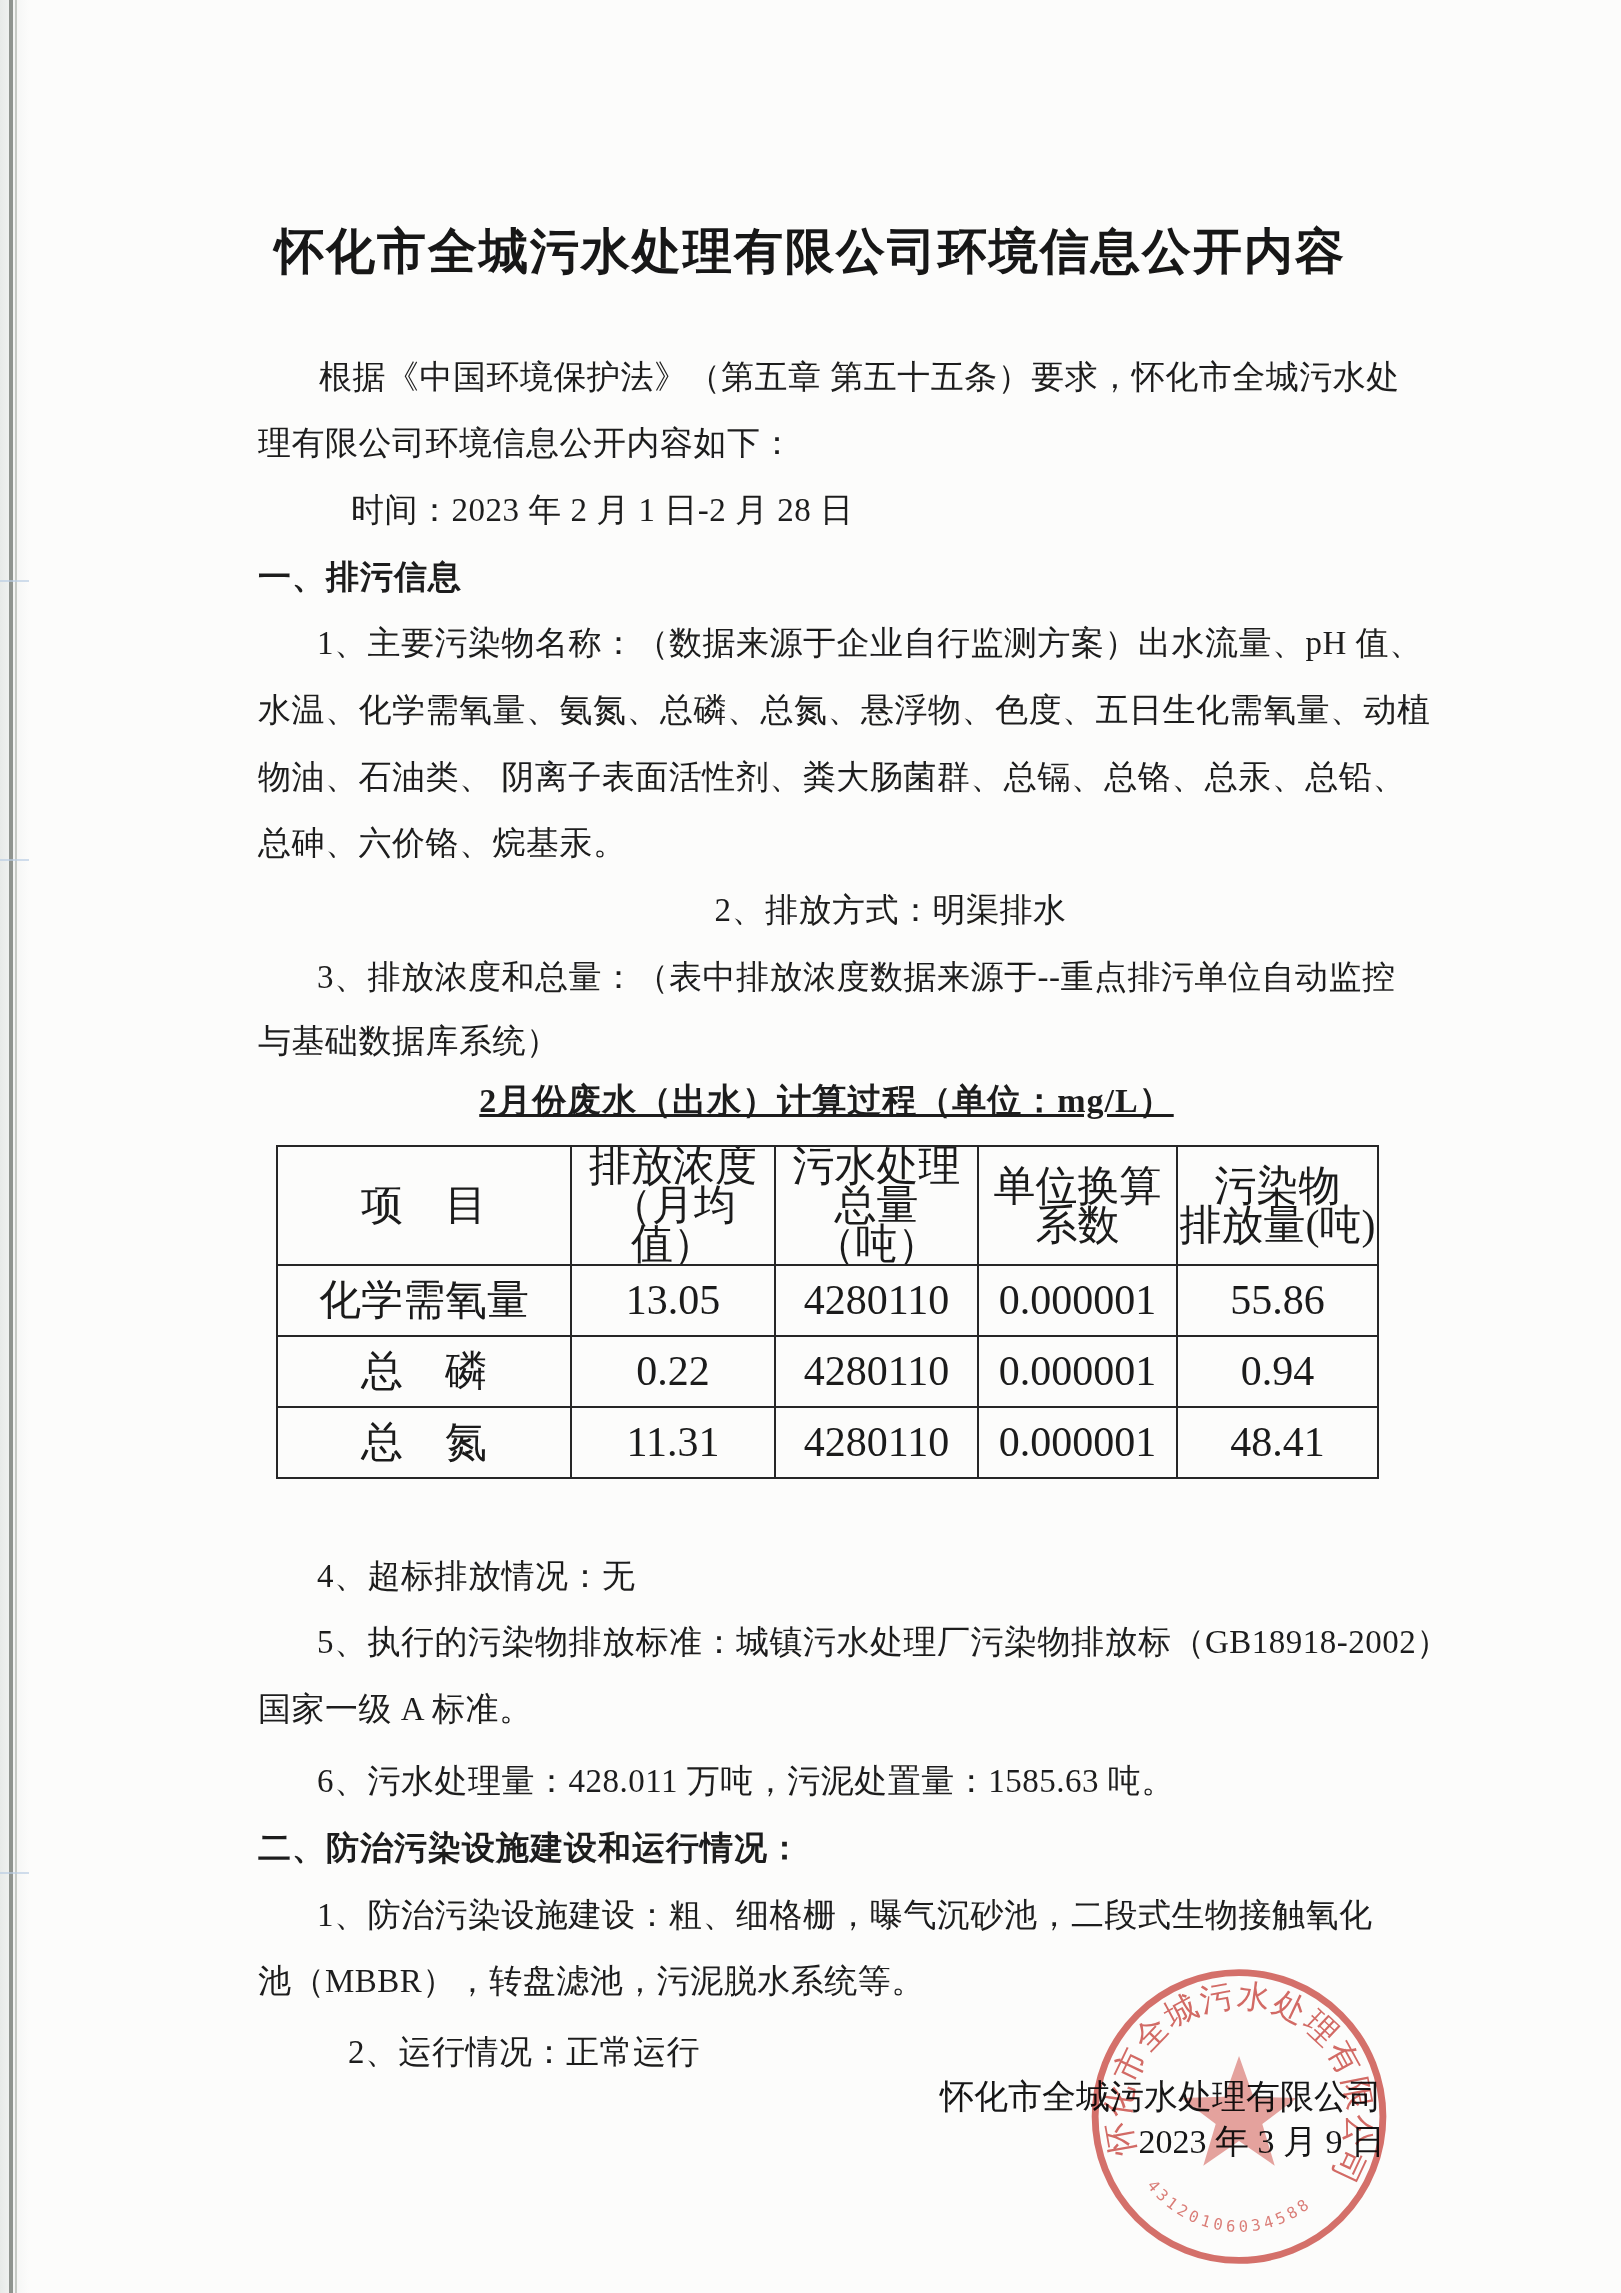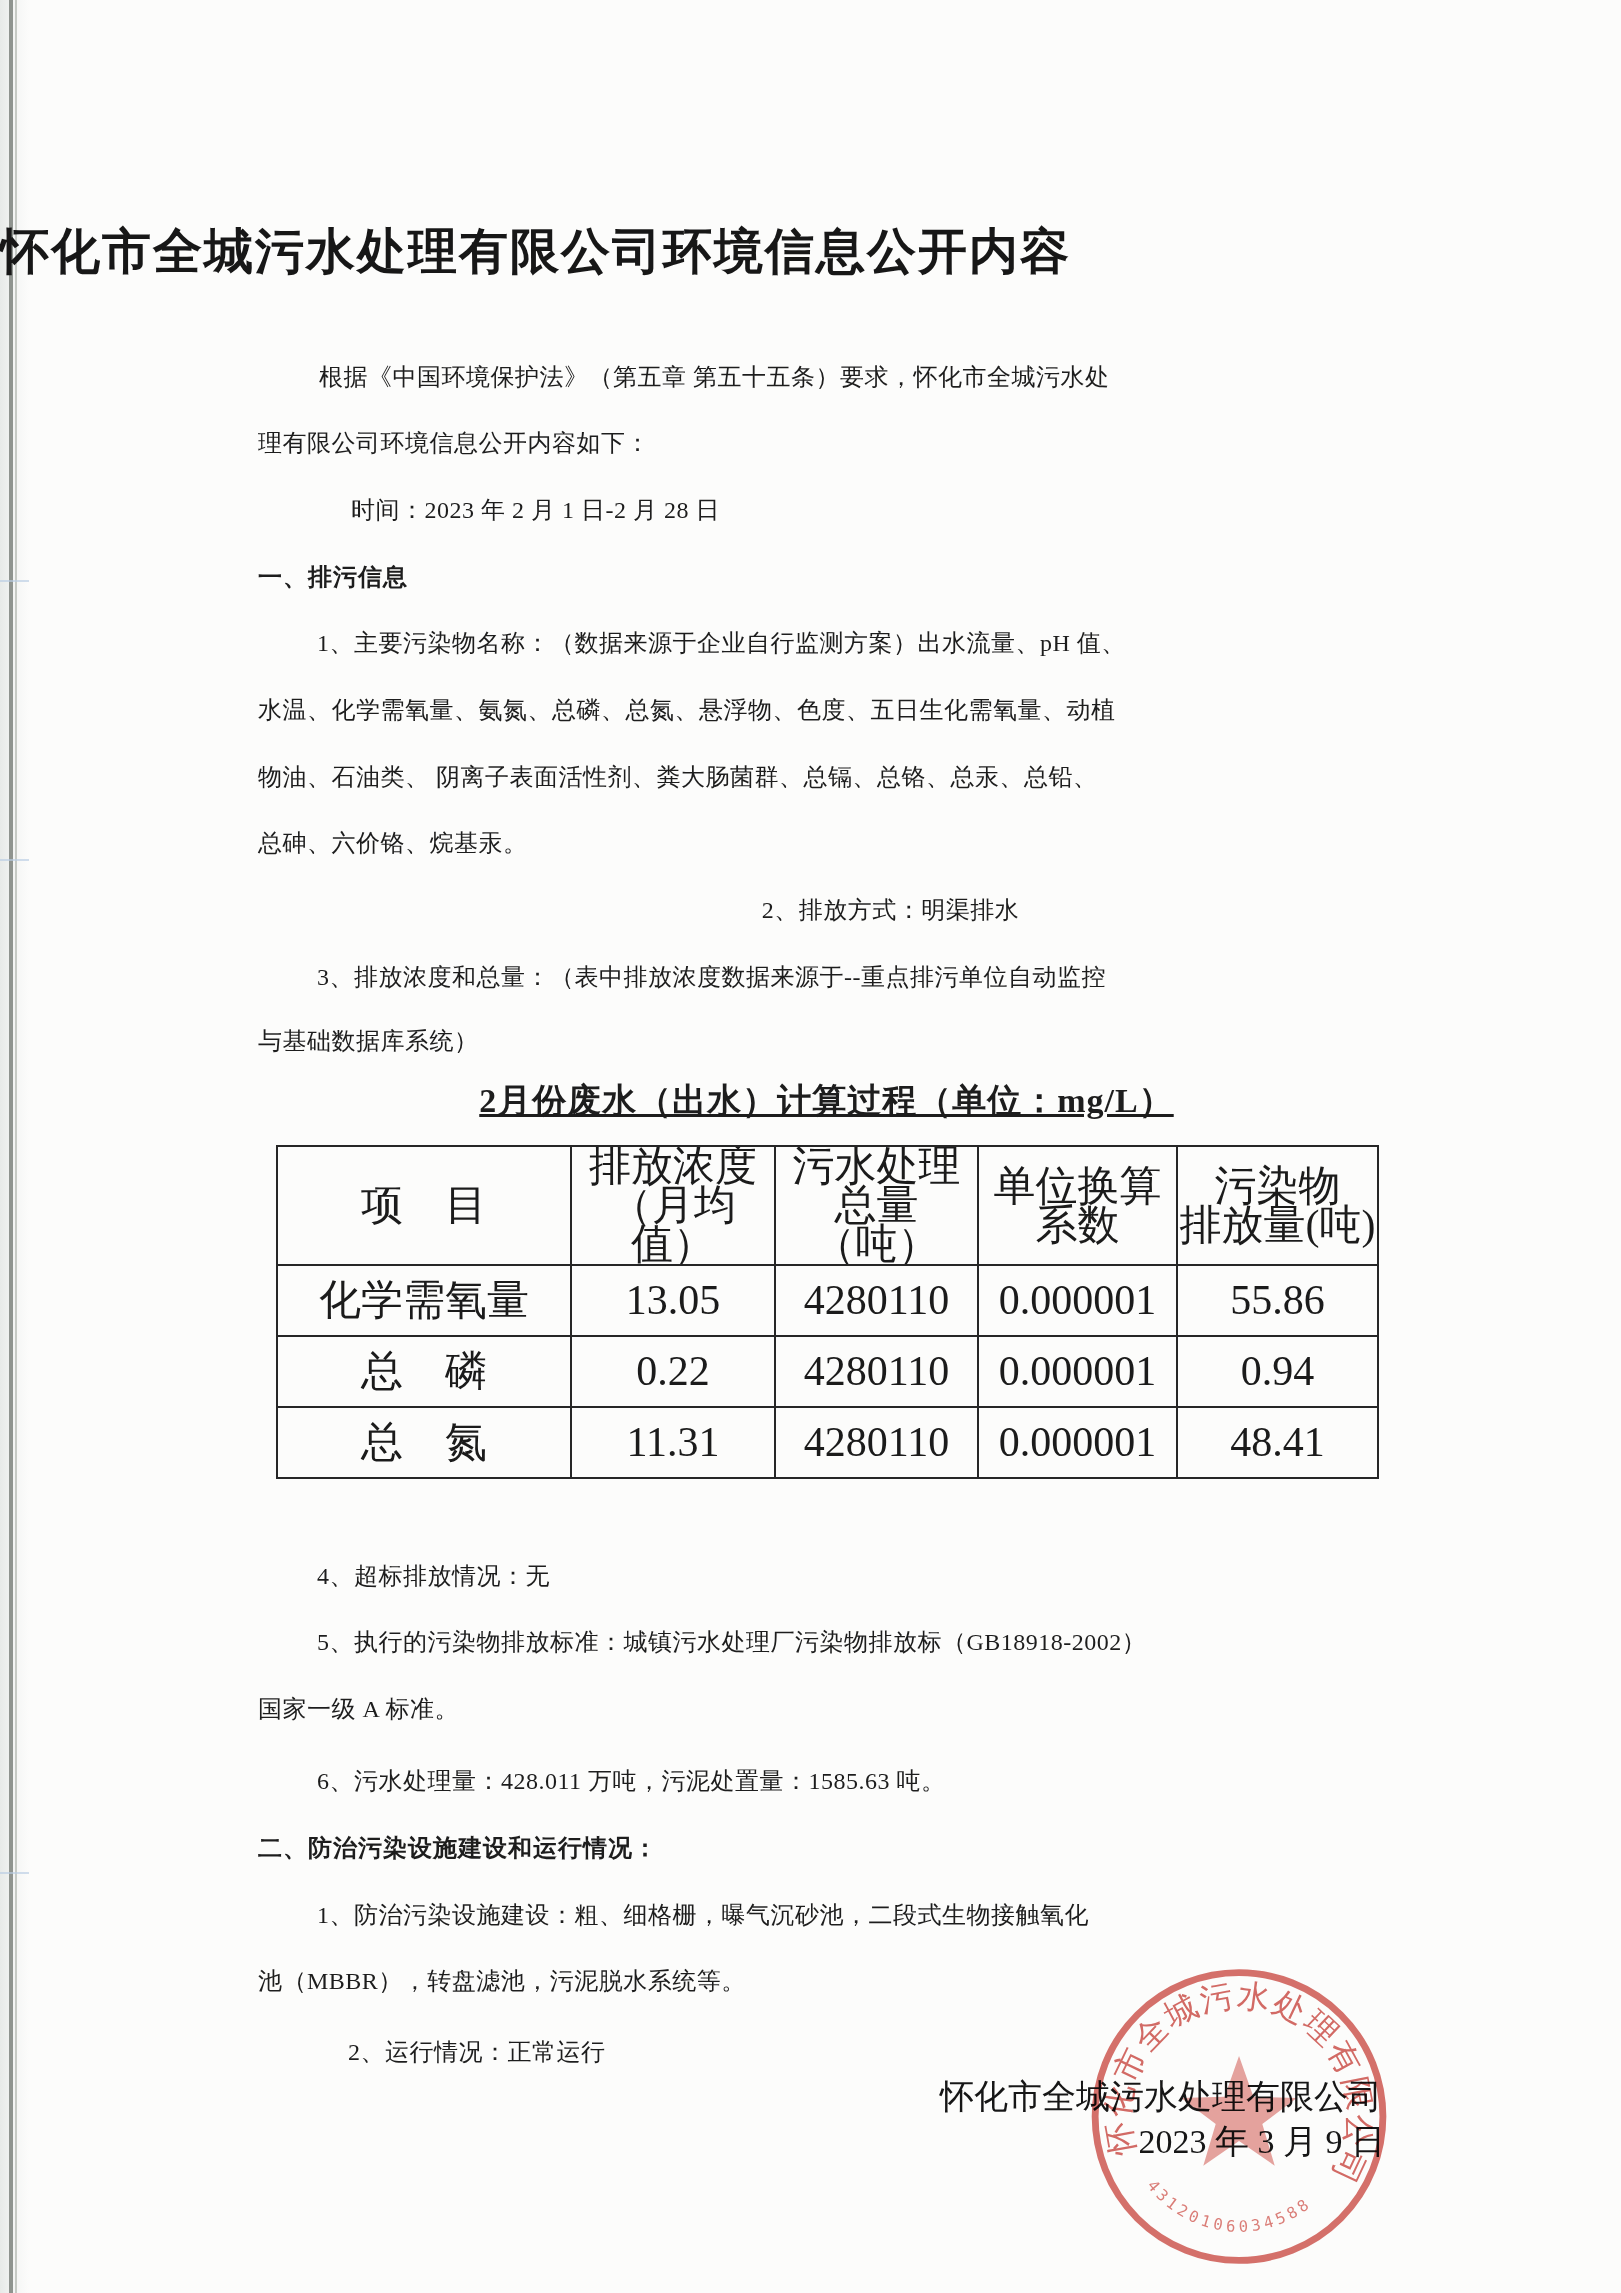--- a/index.html
+++ b/index.html
@@ -14,27 +14,27 @@
   }
   
   .edge-strip{position:absolute;left:0;top:0;width:29px;height:100%;
     background:linear-gradient(90deg,#e7eae8 0%,#f5f6f5 55%,rgba(255,255,255,0) 100%);}
   .edge-line{position:absolute;left:8.8px;top:0;width:3.9px;height:100%;background:#8f948f;}
   .edge-line2{position:absolute;left:14.7px;top:0;width:2px;height:100%;background:#c6cac5;}
   .edge-tick{position:absolute;left:0;width:29px;height:2px;background:#b9cde4;opacity:.65;}
 
   .doc-title{
     position:absolute;left:0;top:216px;width:1621px;height:71px;
-    margin:0;text-align:left;
+    margin:0;text-align:center;
     font-family:"Liberation Sans","DejaVu Sans",sans-serif;
     font-weight:700;font-size:49px;line-height:71px;letter-spacing:2px;color:#171717;
   }
   .bl{
     position:absolute;left:258px;width:1147px;height:47px;
-    font-size:24px;line-height:47px;white-space:pre;letter-spacing:0.5px;color:#1d1d1d;font-family:Liberation Serif, serif;
+    font-size:33px;line-height:47px;white-space:pre;letter-spacing:0.5px;color:#1d1d1d;font-family:Liberation Serif, serif;
   }
   .bl.bold{font-weight:700;letter-spacing:1px;}
 
   .table-title{
     position:absolute;left:276px;top:1077px;width:1101px;height:47px;
     text-align:center;font-weight:700;font-size:34px;line-height:47px;letter-spacing:1px;text-decoration:underline;
   }
   table.emis{
     position:absolute;left:276px;top:1145px;
     border-collapse:collapse;table-layout:fixed;

